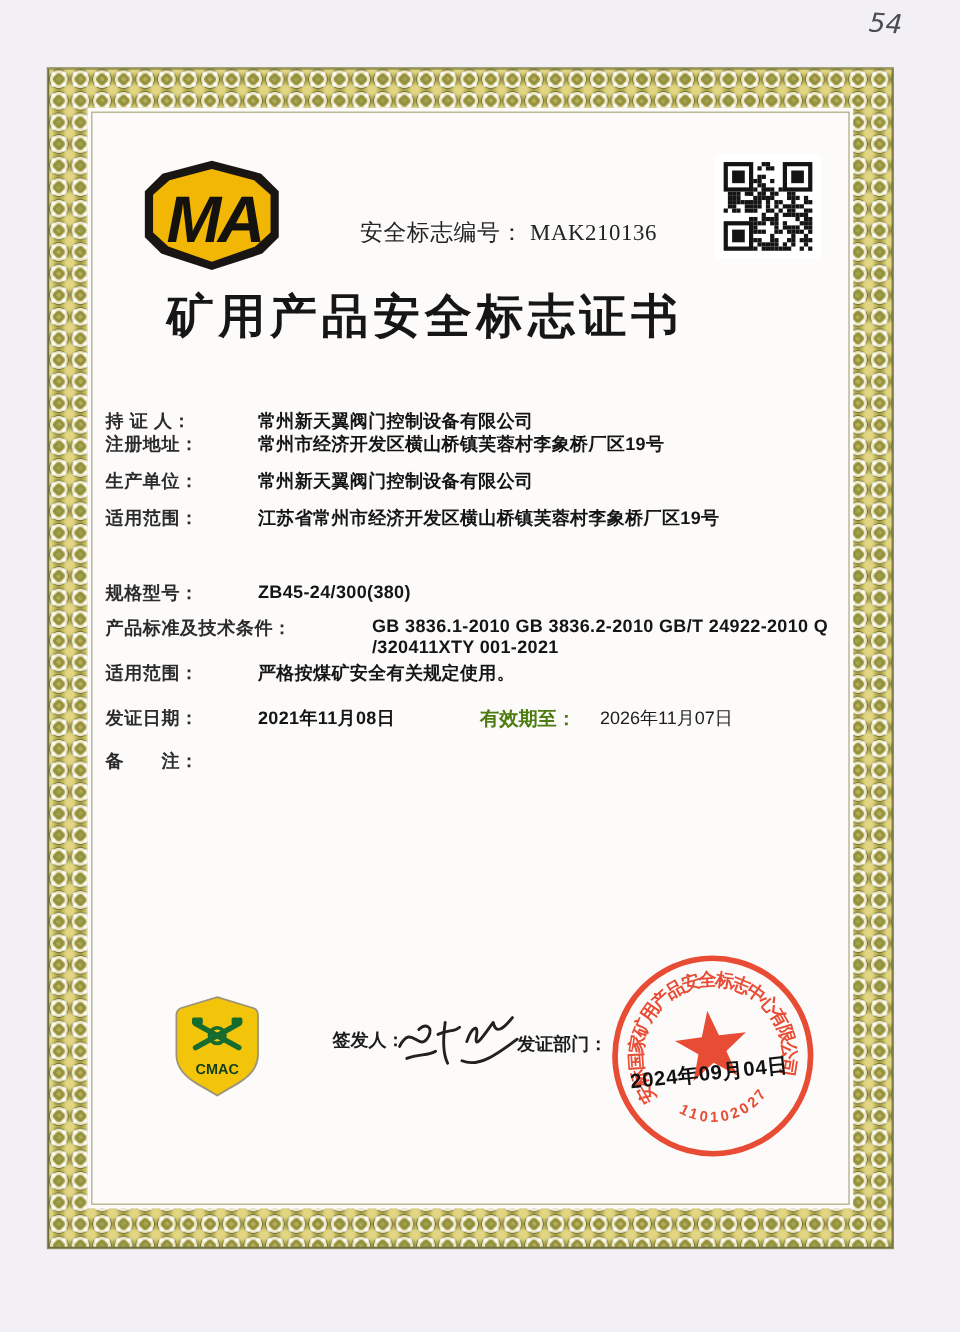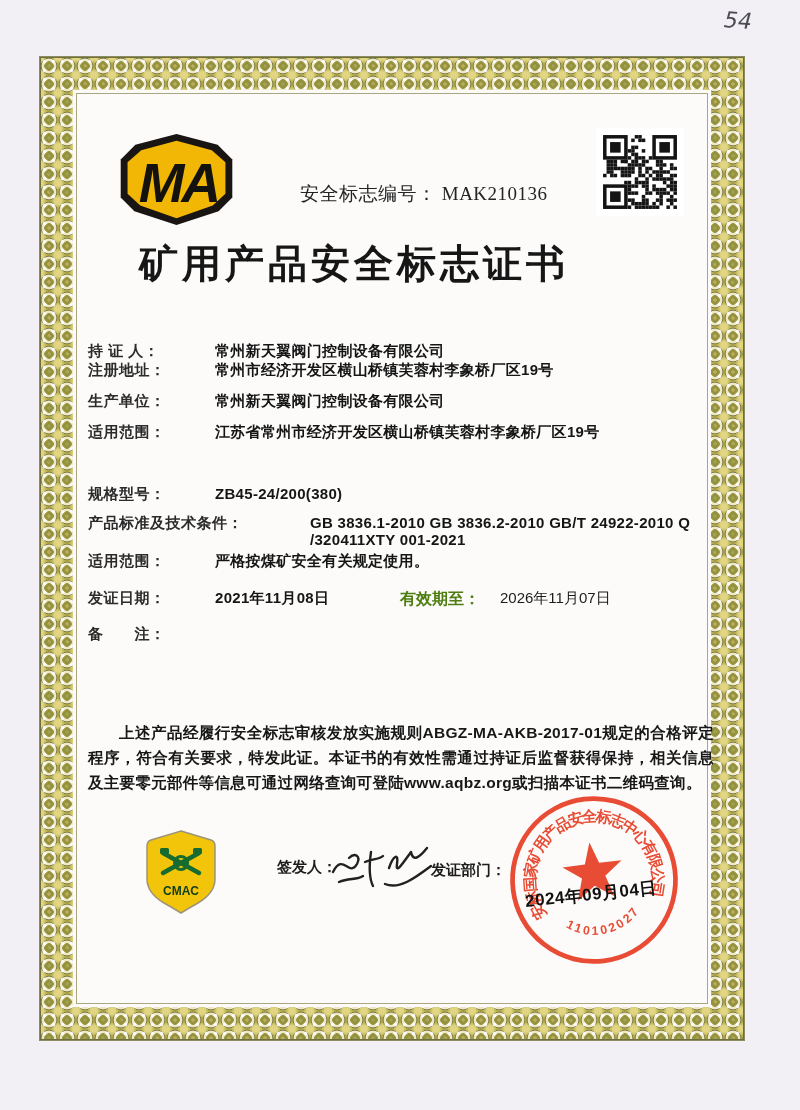--- a/index.html
+++ b/index.html
@@ -282,21 +282,21 @@
   <div class="row r3">
     <span class="row-label">生产单位：</span>
     <span class="row-value">常州新天翼阀门控制设备有限公司</span>
   </div>
   <div class="row r4">
     <span class="row-label">适用范围：</span>
     <span class="row-value">江苏省常州市经济开发区横山桥镇芙蓉村李象桥厂区19号</span>
   </div>
   <div class="row r6">
     <span class="row-label">规格型号：</span>
-    <span class="row-value">ZB45-24/200(380)</span>
+    <span class="row-value">ZB45-24/300(380)</span>
   </div>
   <div class="row r7 wide">
     <span class="row-label">产品标准及技术条件：</span>
     <span class="row-value">GB 3836.1-2010 GB 3836.2-2010 GB/T 24922-2010 Q
 /320411XTY 001-2021</span>
   </div>
   <div class="row r8">
     <span class="row-label">适用范围：</span>
     <span class="row-value">严格按煤矿安全有关规定使用。</span>
   </div>
@@ -304,21 +304,20 @@
     <span class="row-label">发证日期：</span>
     <span class="row-value issue-value">2021年11月08日</span>
     <span class="valid-label">有效期至：</span>
     <span class="valid-value">2026年11月07日</span>
   </div>
   <div class="row r10">
     <span class="row-label">备　　注：</span>
     <span class="row-value"></span>
   </div>
 
-  <div class="statement">上述产品经履行安全标志审核发放实施规则ABGZ-MA-AKB-2017-01规定的合格评定程序，符合有关要求，特发此证。本证书的有效性需通过持证后监督获得保持，相关信息及主要零元部件等信息可通过网络查询可登陆www.aqbz.org或扫描本证书二维码查询。</div>
 
   <svg class="cmac" viewBox="0 0 76 88">
     <path d="M38 2 L68 11 Q72 12.5 72 17 L72 50 Q72 64 55 74 Q46 79 38 84 Q30 79 21 74 Q4 64 4 50 L4 17 Q4 12.5 8 11 Z" fill="#f3c50a" stroke="#9c9478" stroke-width="1.5"></path>
     <g stroke="#166b2f" stroke-width="4.5" stroke-linecap="round">
       <line x1="20" y1="24" x2="56" y2="44"></line>
       <line x1="56" y1="24" x2="20" y2="44"></line>
     </g>
     <circle cx="38" cy="34" r="6.5" fill="none" stroke="#166b2f" stroke-width="3"></circle>
     <rect x="17" y="19" width="9" height="6" rx="1.5" fill="#166b2f"></rect>
     <rect x="50" y="19" width="9" height="6" rx="1.5" fill="#166b2f"></rect>

